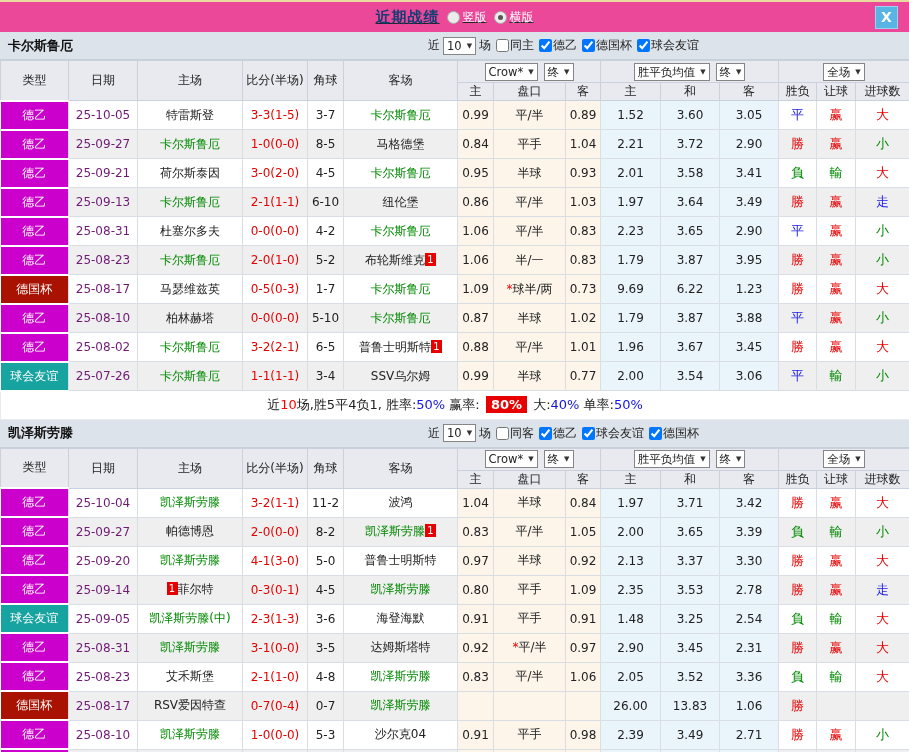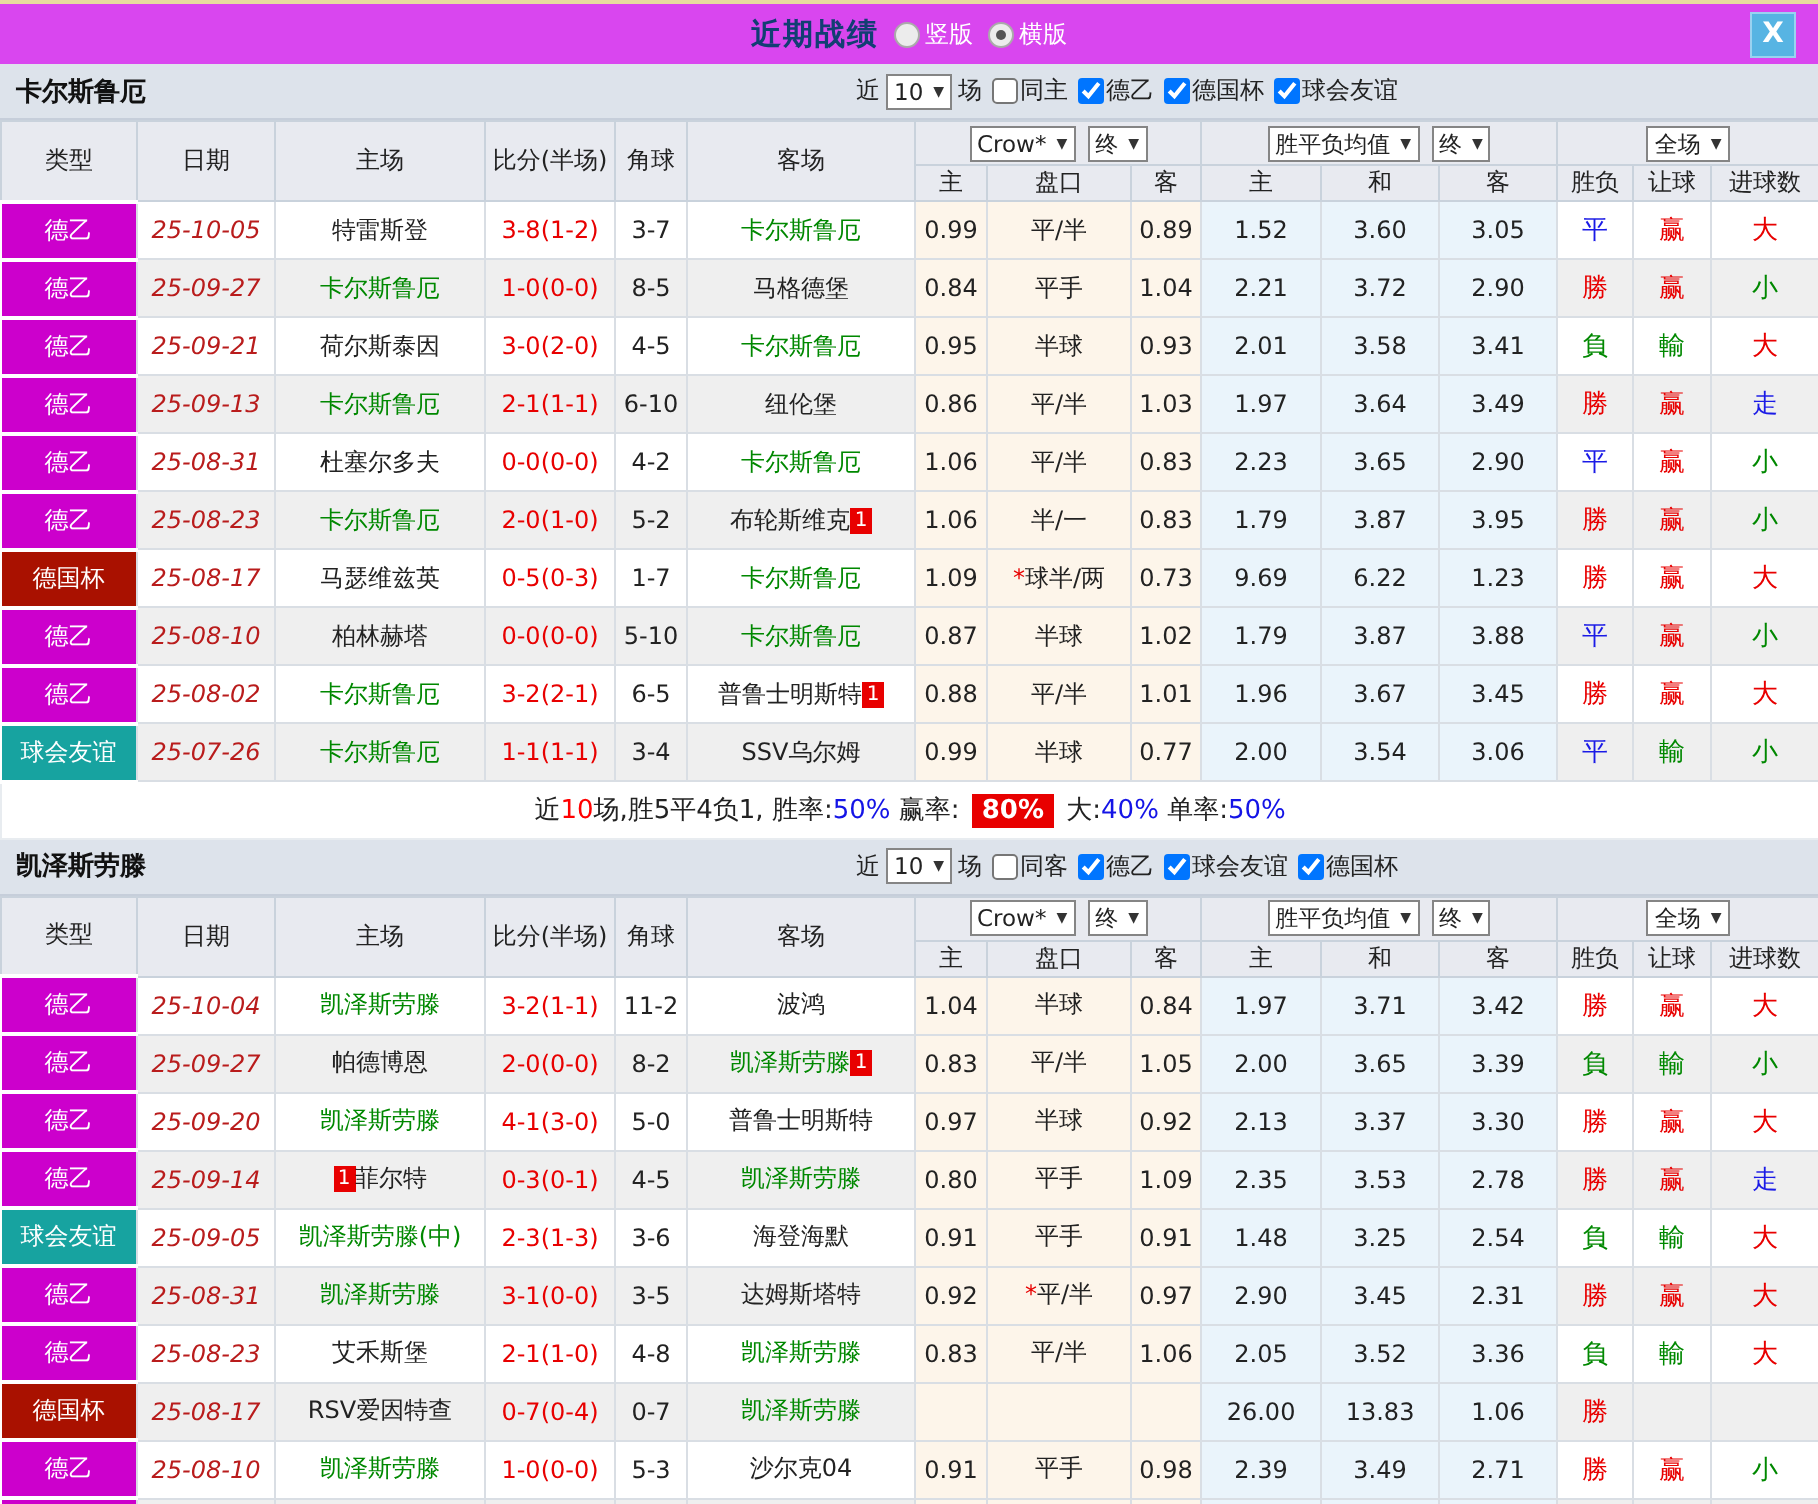--- a/index.html
+++ b/index.html
@@ -1,20 +1,20 @@
 <!DOCTYPE html>
 <html><head>
 <meta charset="utf-8">
 <style>
   html,body{margin:0;padding:0;}
   body{width:909px;height:752px;overflow:hidden;background:#fff;
        font-family:"DejaVu Sans",sans-serif;font-size:12px;color:#222;}
   .top-strip{height:2px;background:#E8DB9F;}
-  .titlebar{height:30px;background:#d946ef;position:relative;
-            display:flex;align-items:center;justify-content:center;}
+  .titlebar{height:30px;background:#ec4899;position:relative;
+            display:flex;align-items:center;justify-content:center;text-decoration:underline;}
   .title{font-size:15px;font-weight:bold;color:#123E73;letter-spacing:1px;}
   .radio{display:inline-block;width:11px;height:11px;border-radius:50%;
          background:#ECECEC;border:1px solid #AAA;position:relative;
          margin-left:7px;vertical-align:-1px;cursor:pointer;}
   .radio.sel::after{content:'';position:absolute;left:3px;top:3px;width:5px;height:5px;
          border-radius:50%;background:#555;}
   .radio-label{color:#fff;font-size:12px;margin-left:3px;}
   .close-btn{position:absolute;right:11px;top:4px;width:21px;height:21px;
          background:#57B4E3;border:1px solid #9AD2F0;color:#fff;font-size:14px;
          font-weight:bold;text-align:center;line-height:20px;cursor:pointer;}
@@ -34,21 +34,21 @@
   .grid tr.h1 th{height:21px;}
   .grid tr.h2 th{height:17px;}
   .grid td{border:1px solid #D9DEE4;text-align:center;height:27px;padding:0;
          overflow:hidden;white-space:nowrap;font-size:12px;}
   td.type{color:#fff;border-top:2px solid #fff;border-bottom:2px solid #fff;border-left:none;}
   tr.even td.plain{background:#EFEFEF;}
   tr.odd td.plain{background:#FFF;}
   td.odds{background:#FDF5EA;color:#222;}
   td.avg{background:#EAF4FB;color:#222;}
   td.score{color:#E80000;}
-  td.date{color:#b91c1c;font-style:italic;}
+  td.date{color:#701a75;}
   td.res{font-size:13px;}
   .subj{color:#008800;}
   .badge{display:inline-block;background:#E80000;color:#fff;font-size:10px;
          width:11px;height:13px;line-height:13px;text-align:center;vertical-align:1px;}
   .star{color:#E80000;}
   tr.summary-row td{background:#fff;font-size:13px;color:#222;border:1px solid #E8ECF0;}
   .s-red{color:#FF0000;}
   .s-blue{color:#1414E6;}
   .s-badge{background:#E80000;color:#fff;padding:1px 5px;font-weight:bold;margin:0 2px;}
 </style>
@@ -149,21 +149,21 @@
             <th>胜负</th>
             <th>让球</th>
             <th>进球数</th>
           </tr>
         </thead>
       <tbody>
           <tr class="odd">
             <td class="type" style="background:#CC00CC">德乙</td>
             <td class="plain date">25-10-05</td>
             <td class="plain"><span class="">特雷斯登</span></td>
-            <td class="plain score">3-8(1-2)</td>
+            <td class="plain score">3-3(1-5)</td>
             <td class="plain">3-7</td>
             <td class="plain"><span class="subj">卡尔斯鲁厄</span></td>
             <td class="odds">0.99</td>
             <td class="odds">平/半</td>
             <td class="odds">0.89</td>
             <td class="avg">1.52</td>
             <td class="avg">3.60</td>
             <td class="avg">3.05</td>
             <td class="plain res" style="color:#1A1AE6">平</td>
             <td class="plain res" style="color:#E80000">赢</td>

